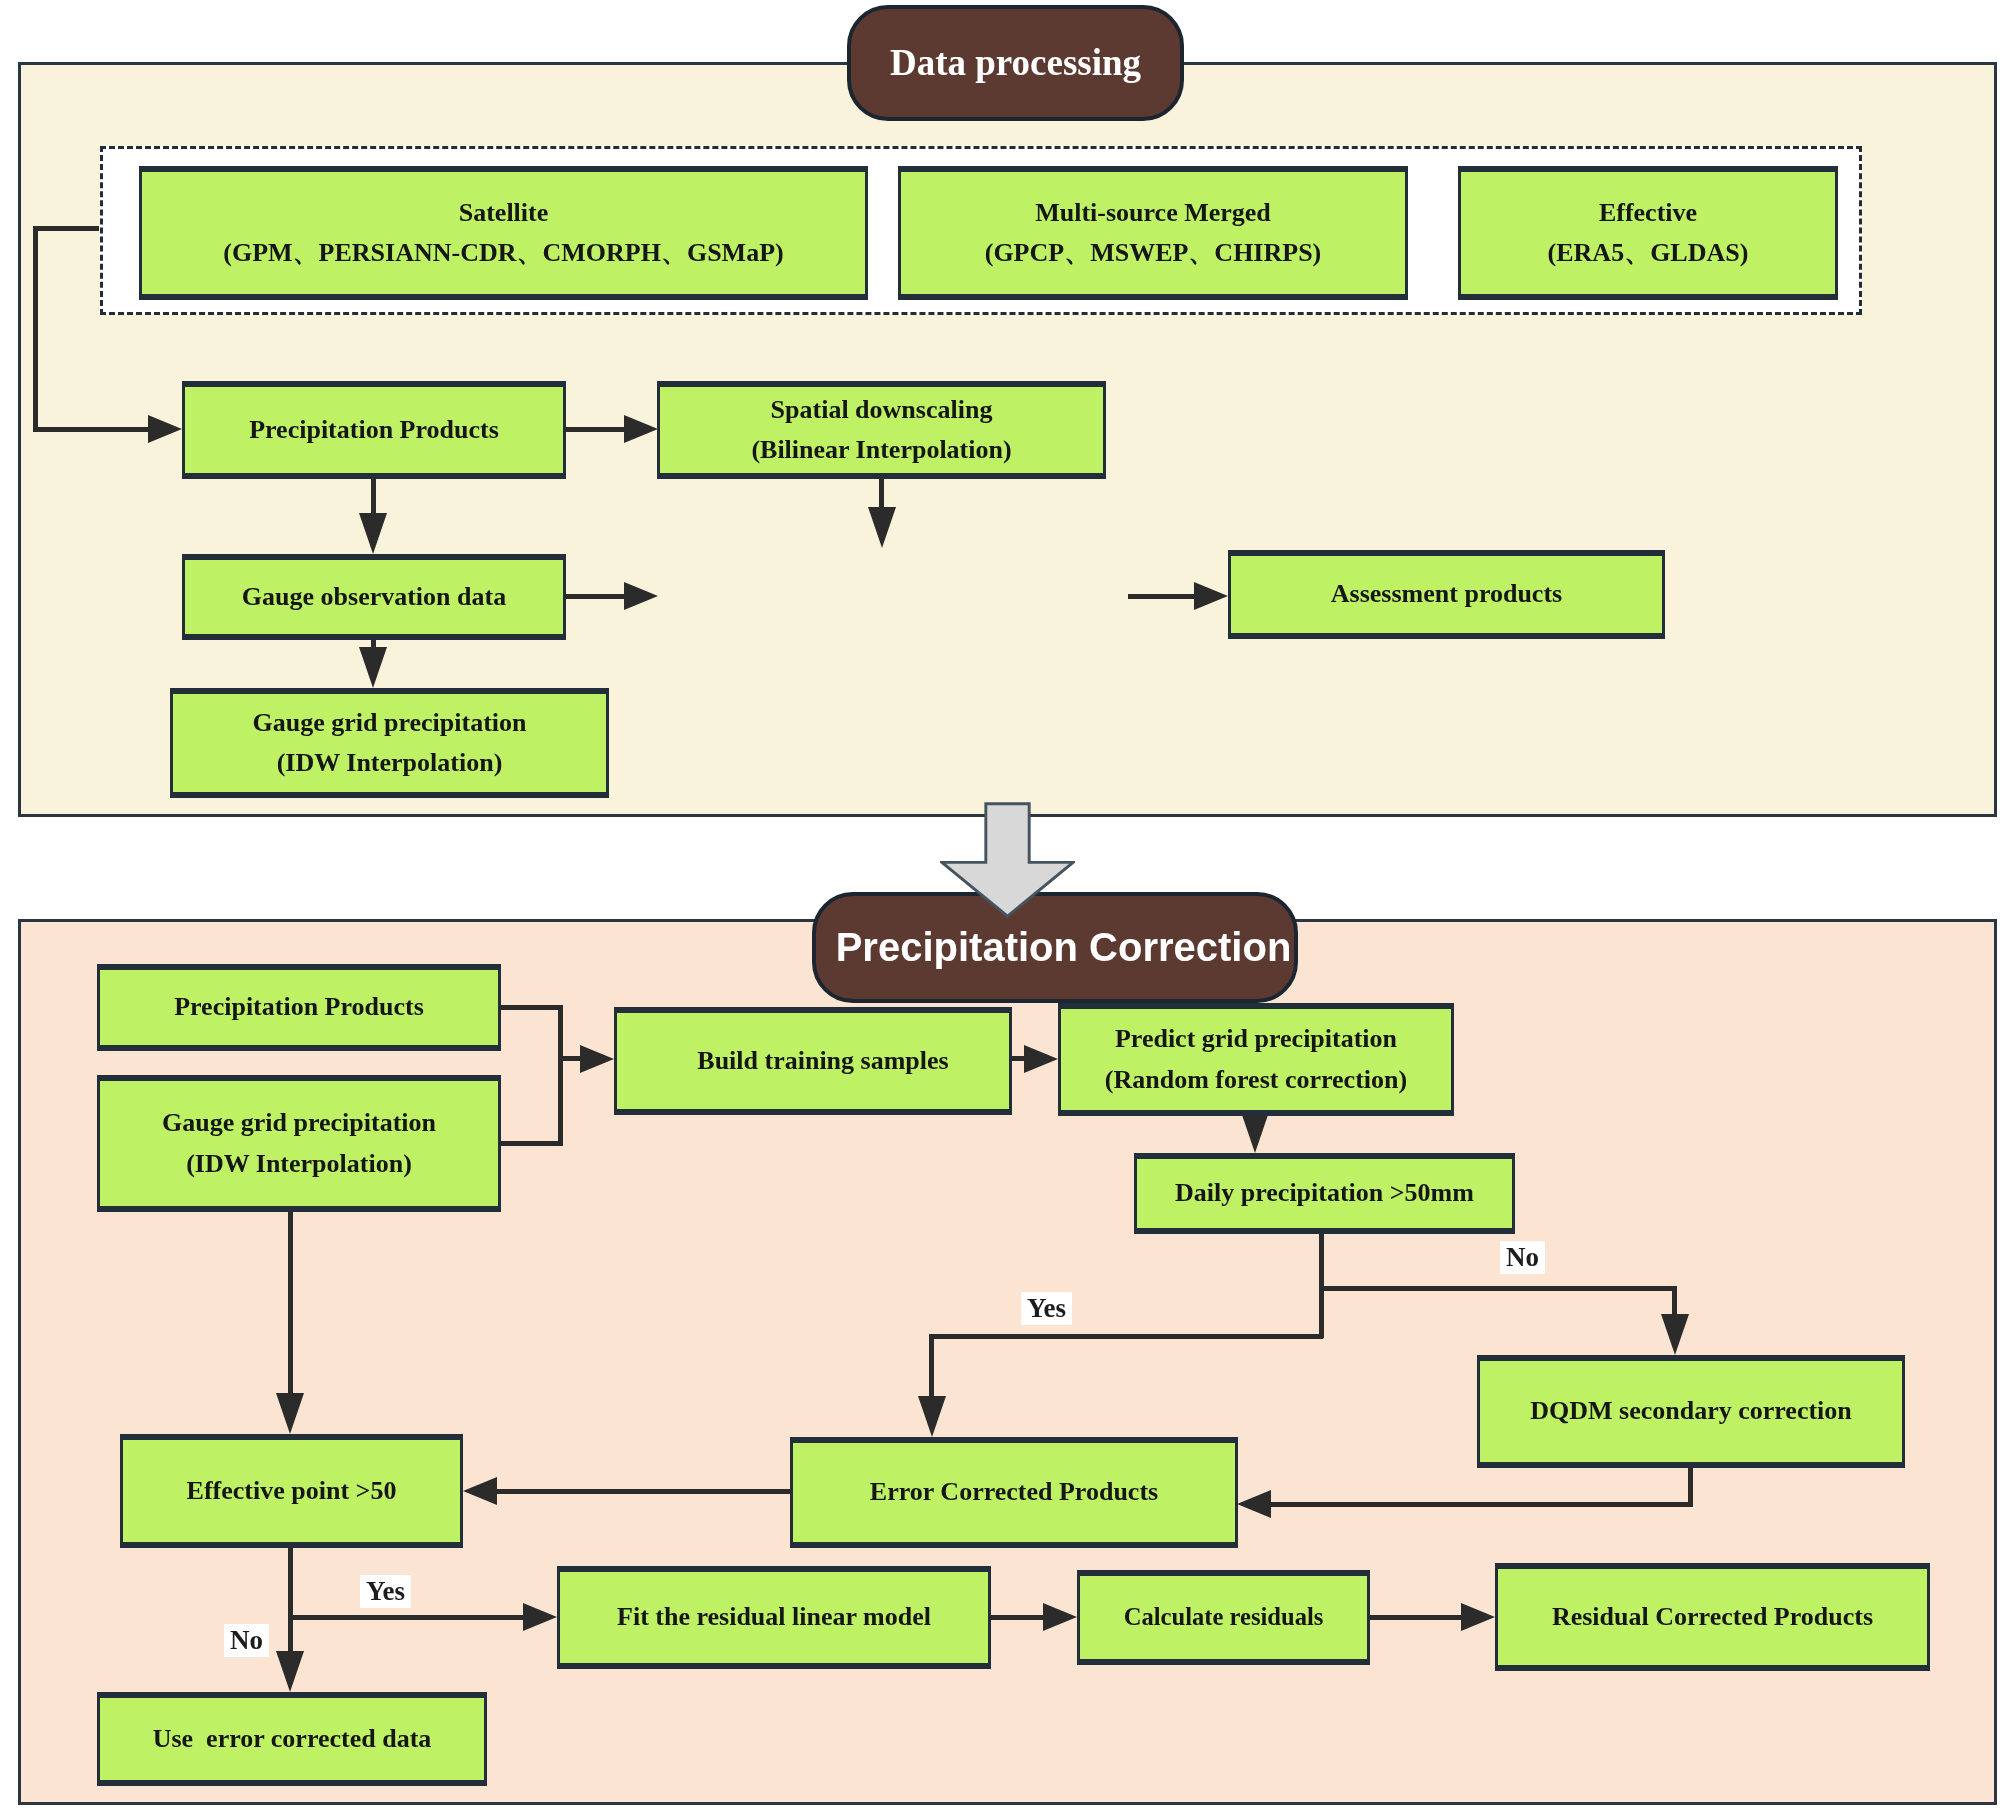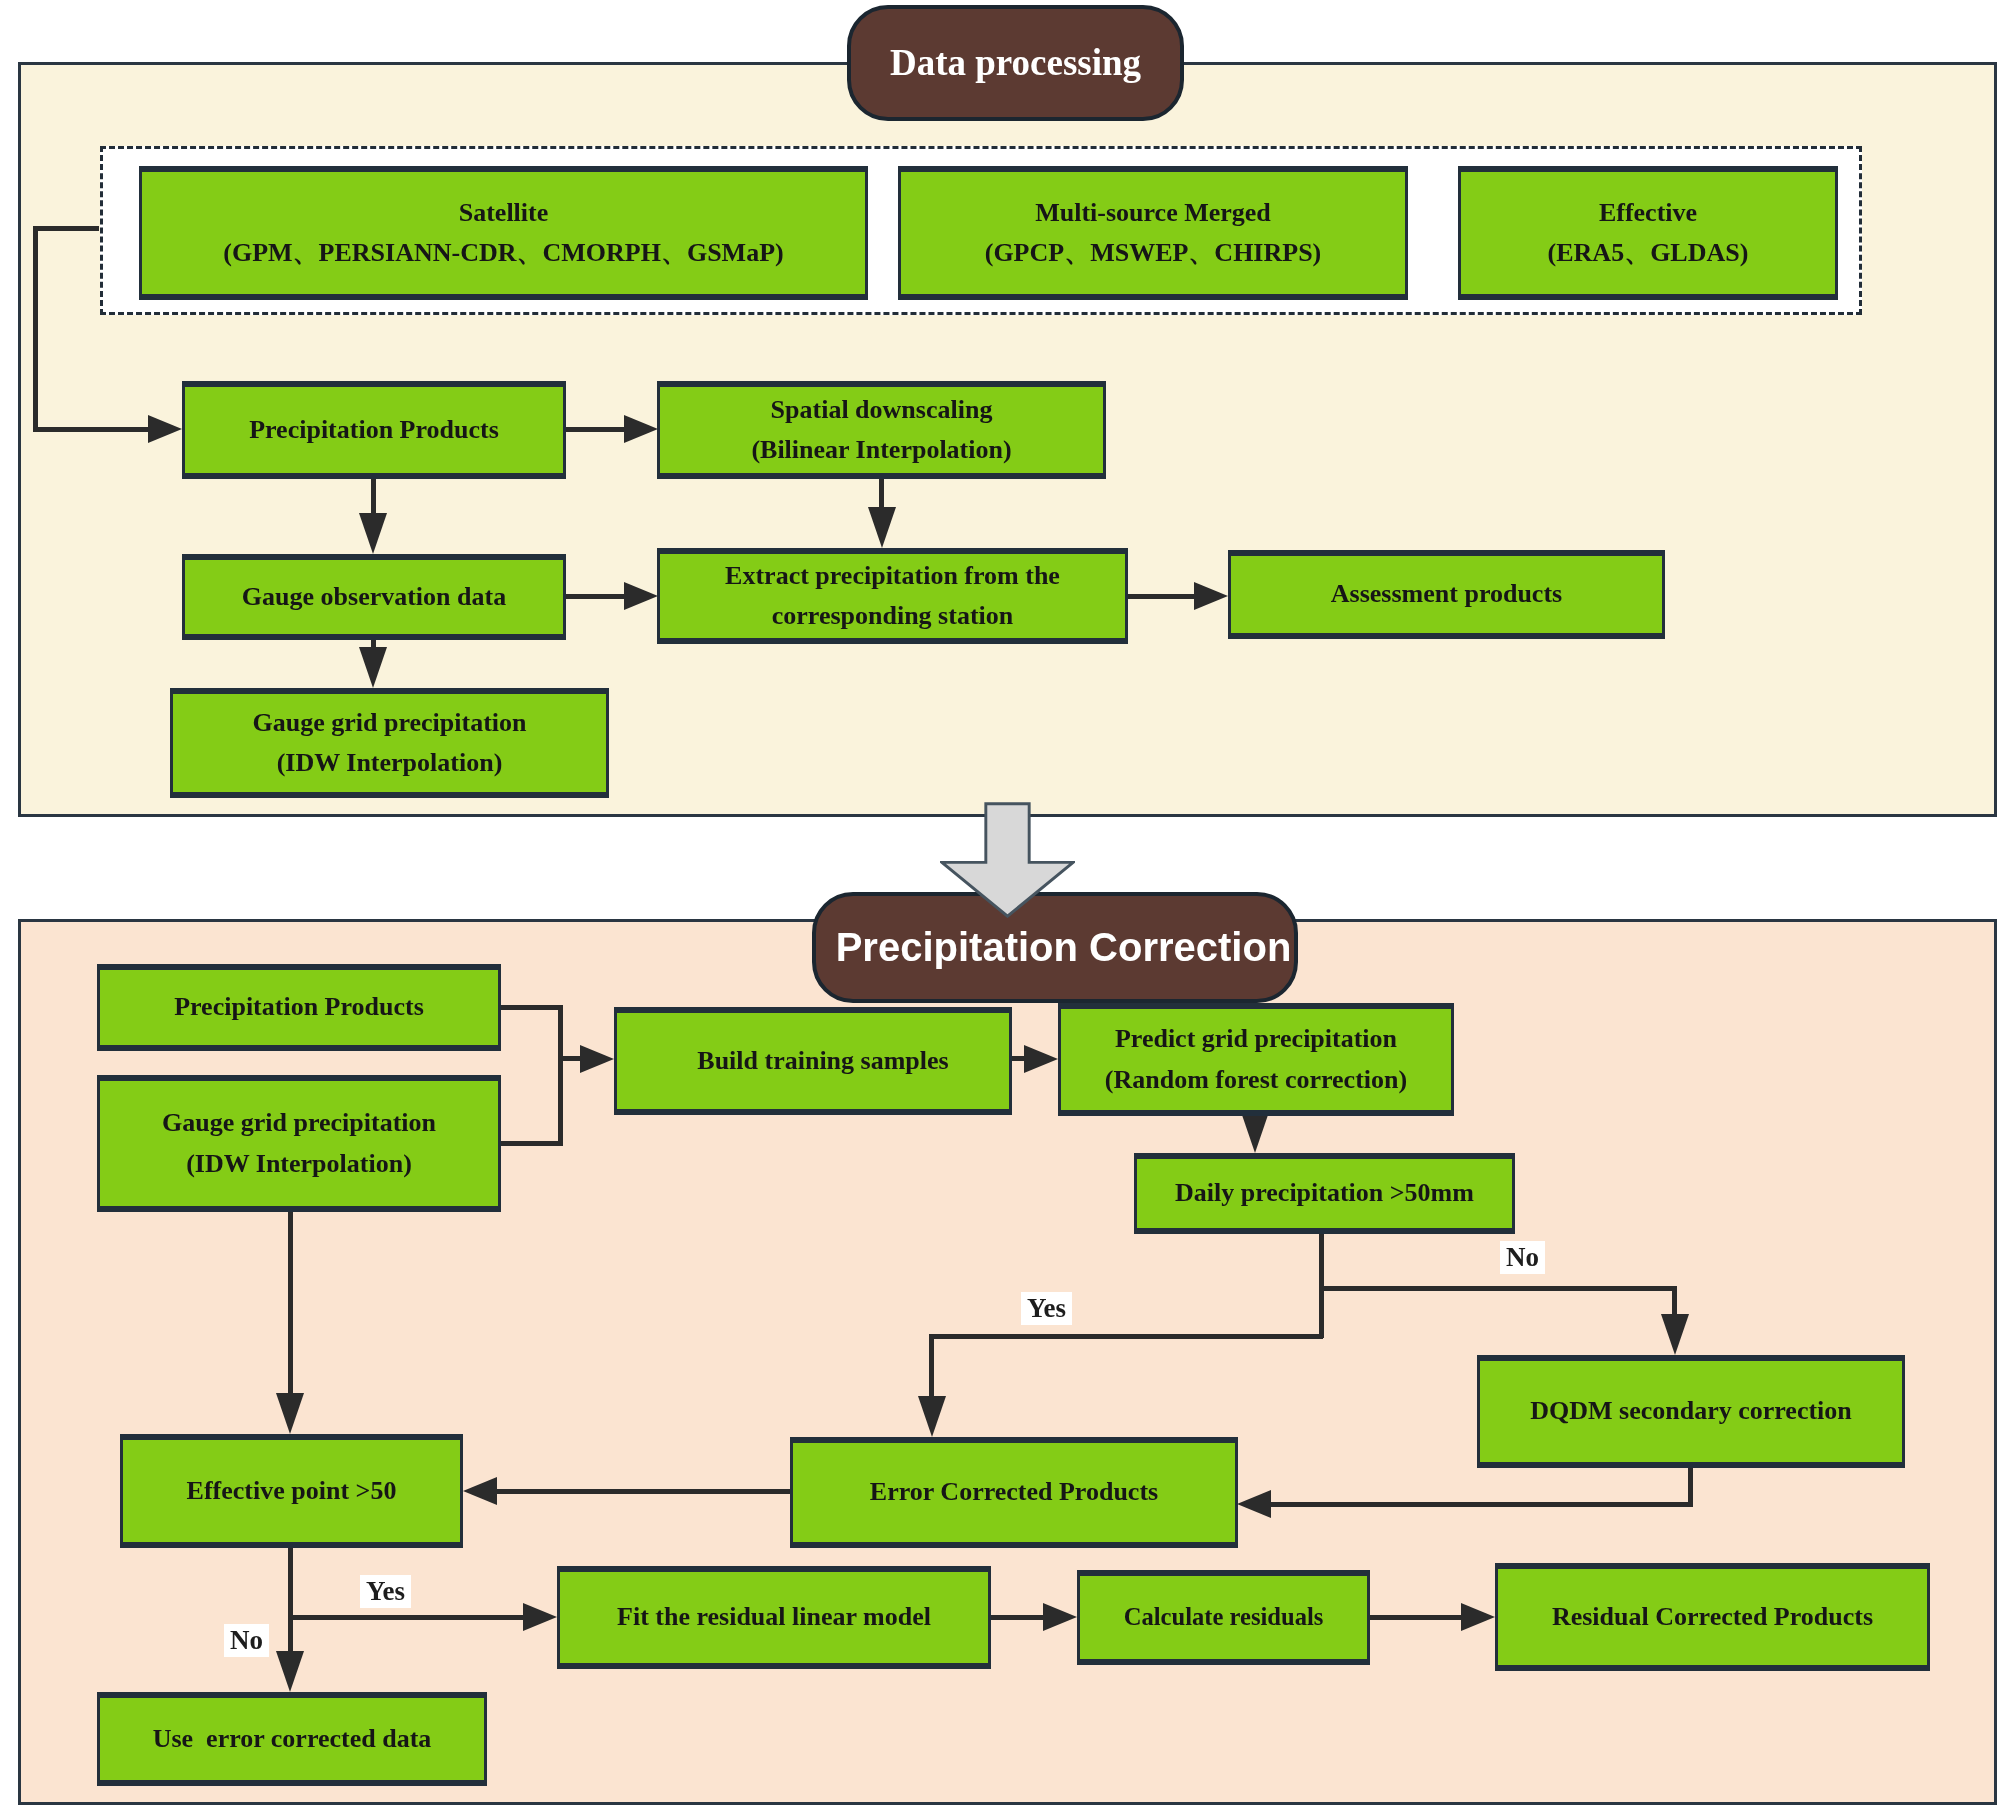--- a/index.html
+++ b/index.html
@@ -7,21 +7,21 @@
           font-family:"Liberation Serif", serif;}
   .panel{position:absolute;border:3.5px solid #2a3642;box-sizing:border-box;}
   .panel.cream{background:#faf3dc;}
   .panel.peach{background:#fbe4d1;}
   .pill{position:absolute;display:flex;align-items:center;justify-content:center;
         background:#5c3a32;border:4.1px solid #1b2630;border-radius:41px;color:#ffffff;
         box-sizing:border-box;z-index:4;text-align:center;}
   .pill.serif{font-family:"Liberation Serif", serif;font-weight:bold;font-size:37px;}
   .pill.sans{font-family:"Liberation Sans", sans-serif;font-weight:bold;font-size:40px;}
   .dashed-box{position:absolute;background:#ffffff;border:3.5px dashed #222d38;box-sizing:border-box;z-index:1;}
-  .node{position:absolute;background:#84cc16;border:3.5px solid #222f3b;border-top-width:6.4px;border-bottom-width:6.4px;
+  .node{position:absolute;background:#bef264;border:3.5px solid #222f3b;border-top-width:6.4px;border-bottom-width:6.4px;
         box-sizing:border-box;display:flex;flex-direction:column;align-items:center;justify-content:center;
         text-align:center;z-index:3;color:#161616;font-weight:bold;line-height:1.55;white-space:pre-wrap;}
   .fs44{font-size:26px;} .fs42{font-size:24.6px;}
   .hl,.vl{position:absolute;background:#2b2b2b;z-index:2;}
   .ar{position:absolute;width:0;height:0;border-top:14px solid transparent;border-bottom:14px solid transparent;
       border-left:34px solid #2b2b2b;z-index:2;}
   .al{position:absolute;width:0;height:0;border-top:14px solid transparent;border-bottom:14px solid transparent;
       border-right:34px solid #2b2b2b;z-index:2;}
   .ad{position:absolute;width:0;height:0;border-left:14px solid transparent;border-right:14px solid transparent;
       border-top:41px solid #2b2b2b;z-index:2;}
@@ -63,24 +63,20 @@
 
   <div class="node fs44" style="left:657px;top:381px;width:449px;height:98px;text-align:center;">
     <span>Spatial downscaling</span>
     <span>(Bilinear Interpolation)</span>
   </div>
 
   <div class="node fs44" style="left:182px;top:554px;width:384px;height:86px;">
     <span>Gauge observation data</span>
   </div>
 
-  <div class="node fs44" style="left:657px;top:548px;width:471px;height:96px;">
-    <span>Extract precipitation from the</span>
-    <span>corresponding station</span>
-  </div>
 
   <div class="node fs44" style="left:1228px;top:550px;width:437px;height:89px;">
     <span>Assessment products</span>
   </div>
 
   <div class="node fs44" style="left:170px;top:688px;width:439px;height:110px;">
     <span>Gauge grid precipitation</span>
     <span>(IDW Interpolation)</span>
   </div>
 

